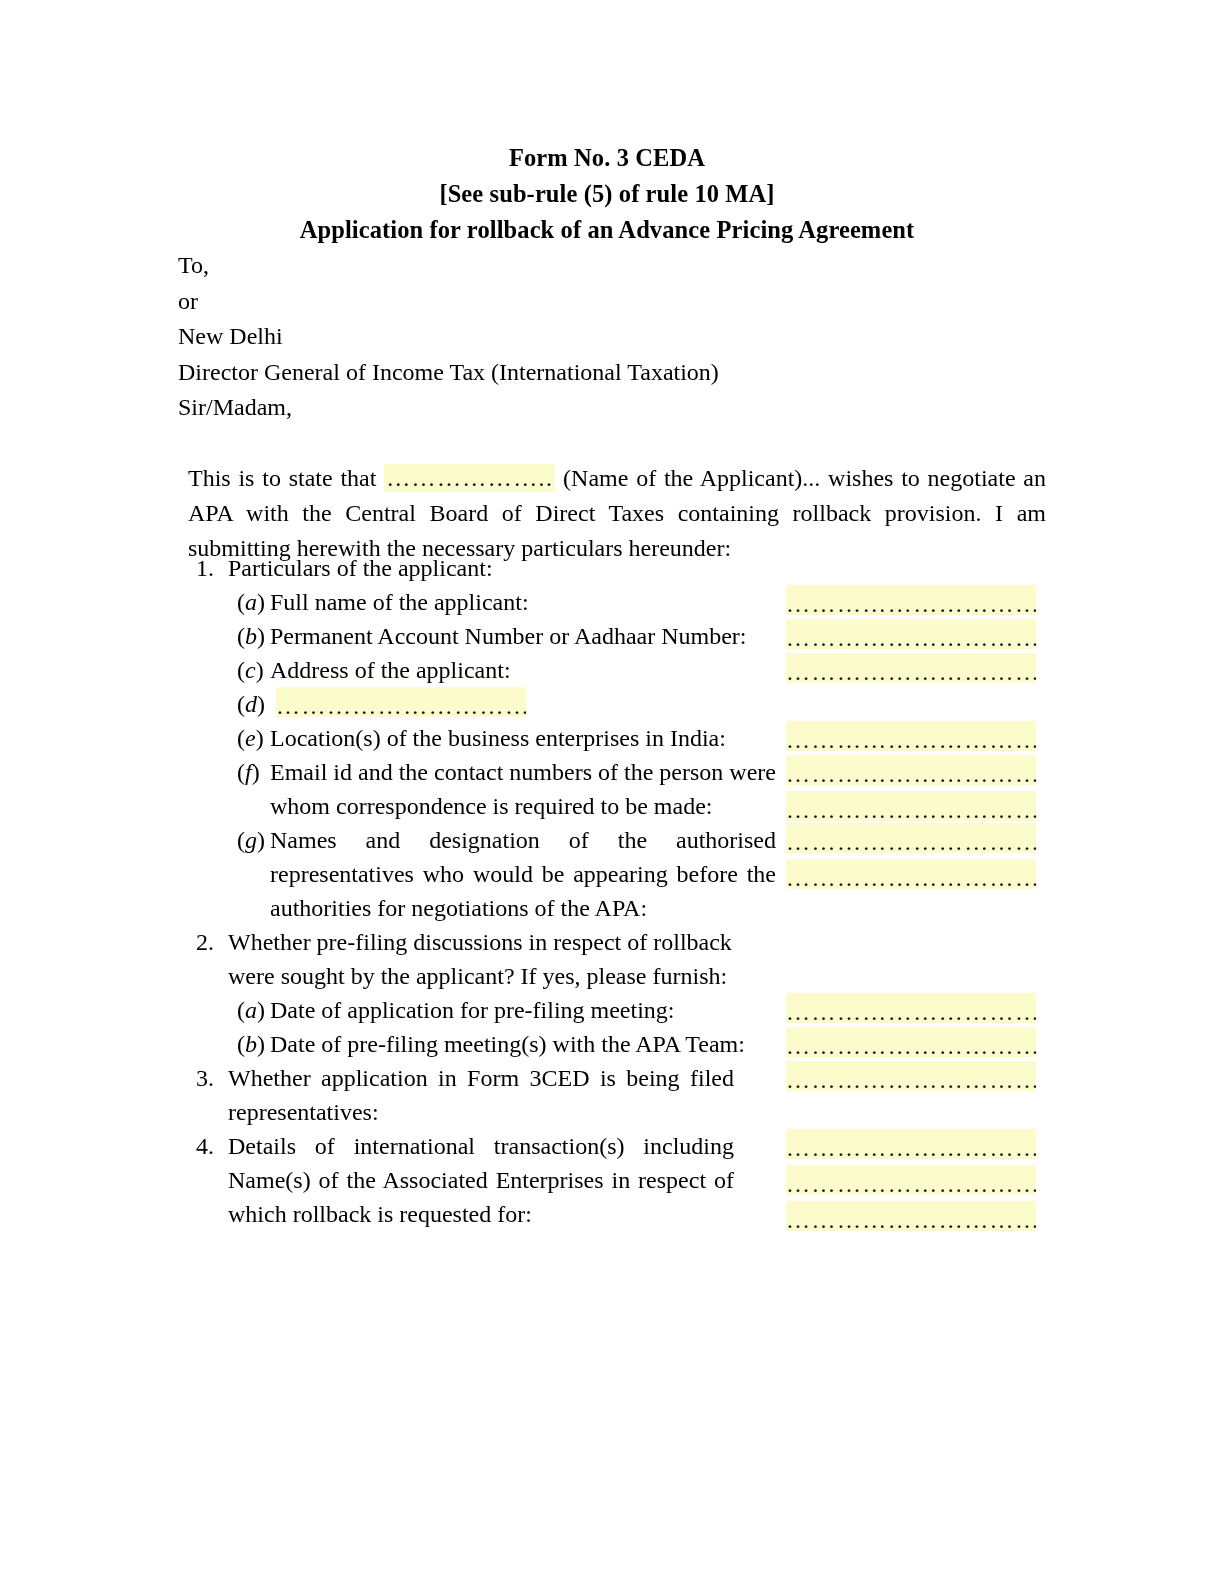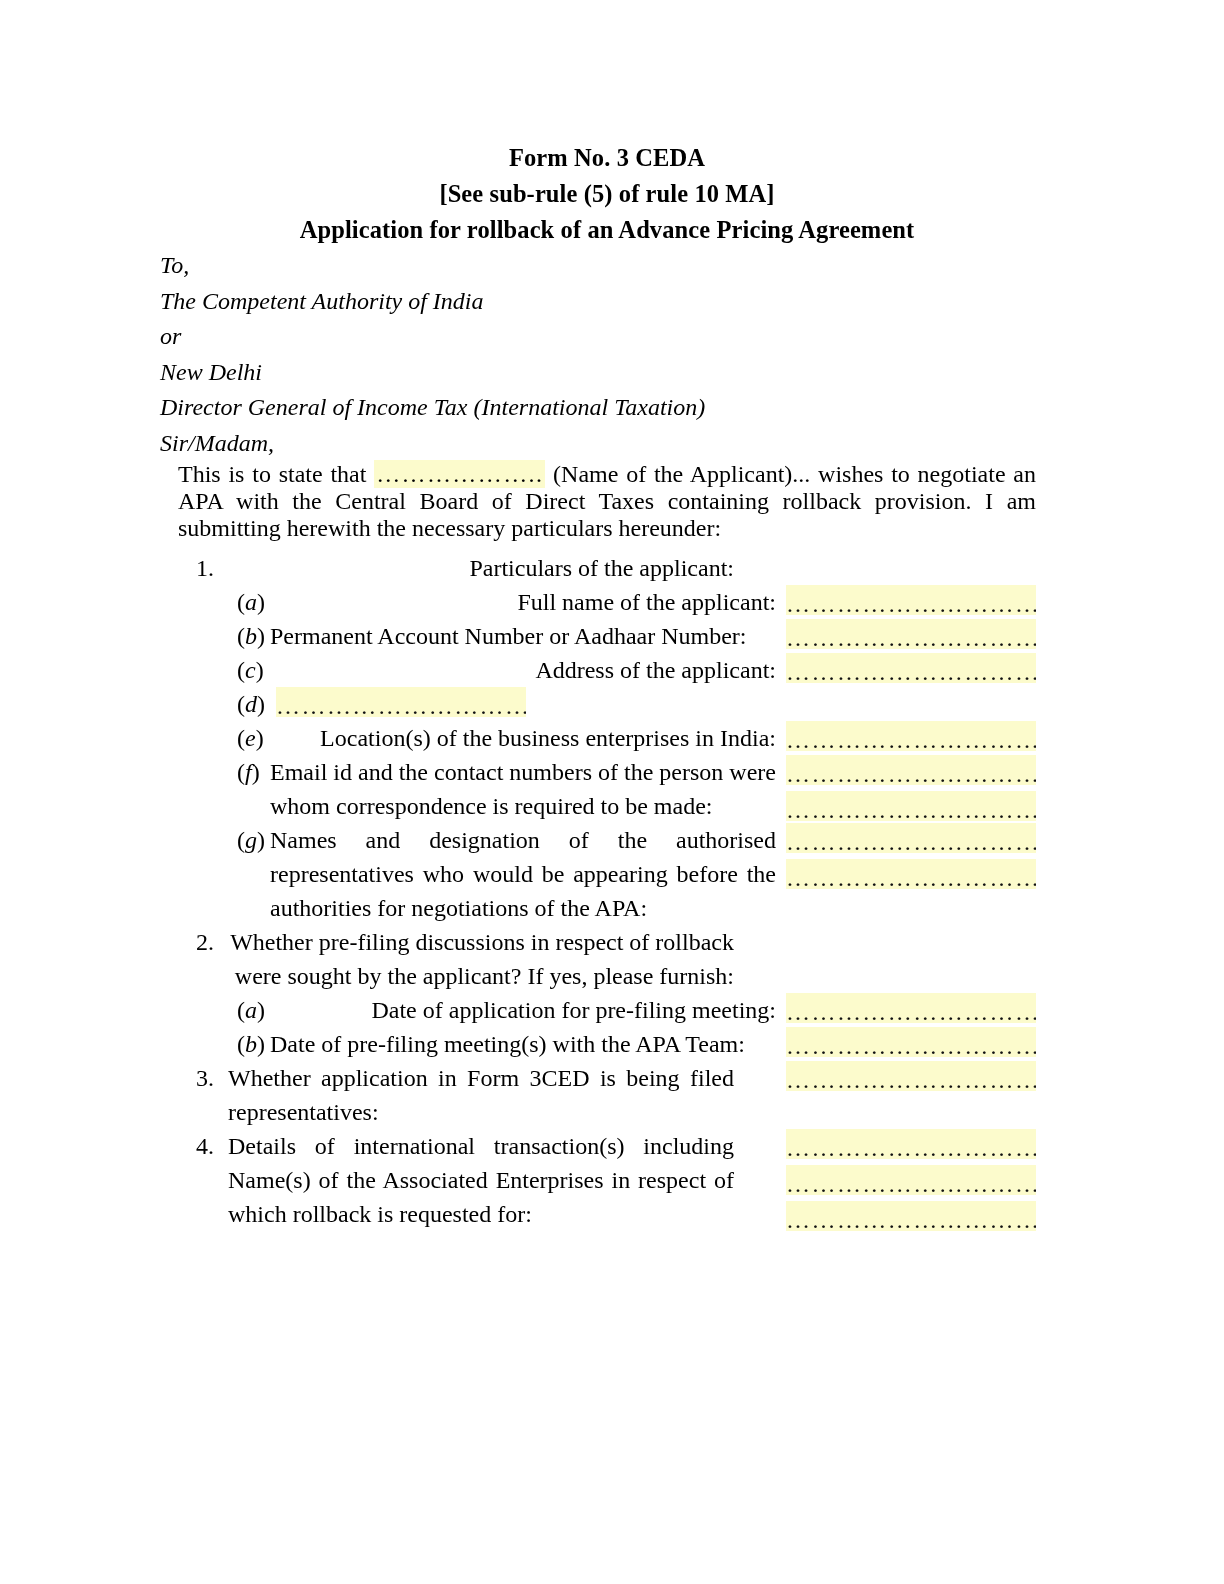--- a/index.html
+++ b/index.html
@@ -34,39 +34,38 @@
   .heading {
     font-weight: bold;
     font-size: 24.5px;
     line-height: 36px;
     letter-spacing: 0.1px;
   }
 
   
   .addr-block {
     position: absolute;
-    left: 160px;
+    left: 178px;
     top: 248px;
     width: 858px;
-    font-style: italic;
   }
   .addr-line {
     font-size: 24px;
     line-height: 35.5px;
     white-space: nowrap;
   }
 
   
   .intro {
     position: absolute;
-    left: 178px;
+    left: 188px;
     top: 461px;
     width: 858px;
     font-size: 24px;
-    line-height: 27px;
+    line-height: 35px;
     text-align: justify;
     text-justify: inter-word;
   }
 
   .inline-field {
     background: #fcfbcc;
     letter-spacing: 1.4px;
     padding: 1px 2px 1px 2px;
   }
 
@@ -100,21 +99,21 @@
     justify-content: space-between;
     align-items: flex-start;
   }
   .item-text {
     width: 506px;
     font-size: 24px;
     line-height: 34px;
     text-align: justify;
     text-justify: inter-word;
   }
-  .item-text.nojust { text-align: right; }
+  .item-text.nojust { text-align: left; }
 
   .fields {
     width: 250px;
     flex: 0 0 auto;
     margin-left: 6px;
   }
   .field-line {
     background: #fcfbcc;
     height: 30px;
     font-size: 24px;
@@ -132,21 +131,20 @@
 <div class="page">
 
   <div class="heading-block">
     <div class="heading">Form No. 3 CEDA</div>
     <div class="heading">[See sub-rule (5) of rule 10 MA]</div>
     <div class="heading">Application for rollback of an Advance Pricing Agreement</div>
   </div>
 
   <div class="addr-block">
     <div class="addr-line">To,</div>
-    <div class="addr-line">The Competent Authority of India</div>
     <div class="addr-line">or</div>
     <div class="addr-line">New Delhi</div>
     <div class="addr-line">Director General of Income Tax (International Taxation)</div>
     <div class="addr-line">Sir/Madam,</div>
   </div>
 
   <div class="intro">
     <span>This is to state that </span><span class="inline-field">………………..</span><span> (Name of the Applicant)... wishes to negotiate an APA with the Central Board of Direct Taxes containing rollback provision. I am submitting herewith the necessary particulars hereunder:</span>
   </div>
 

